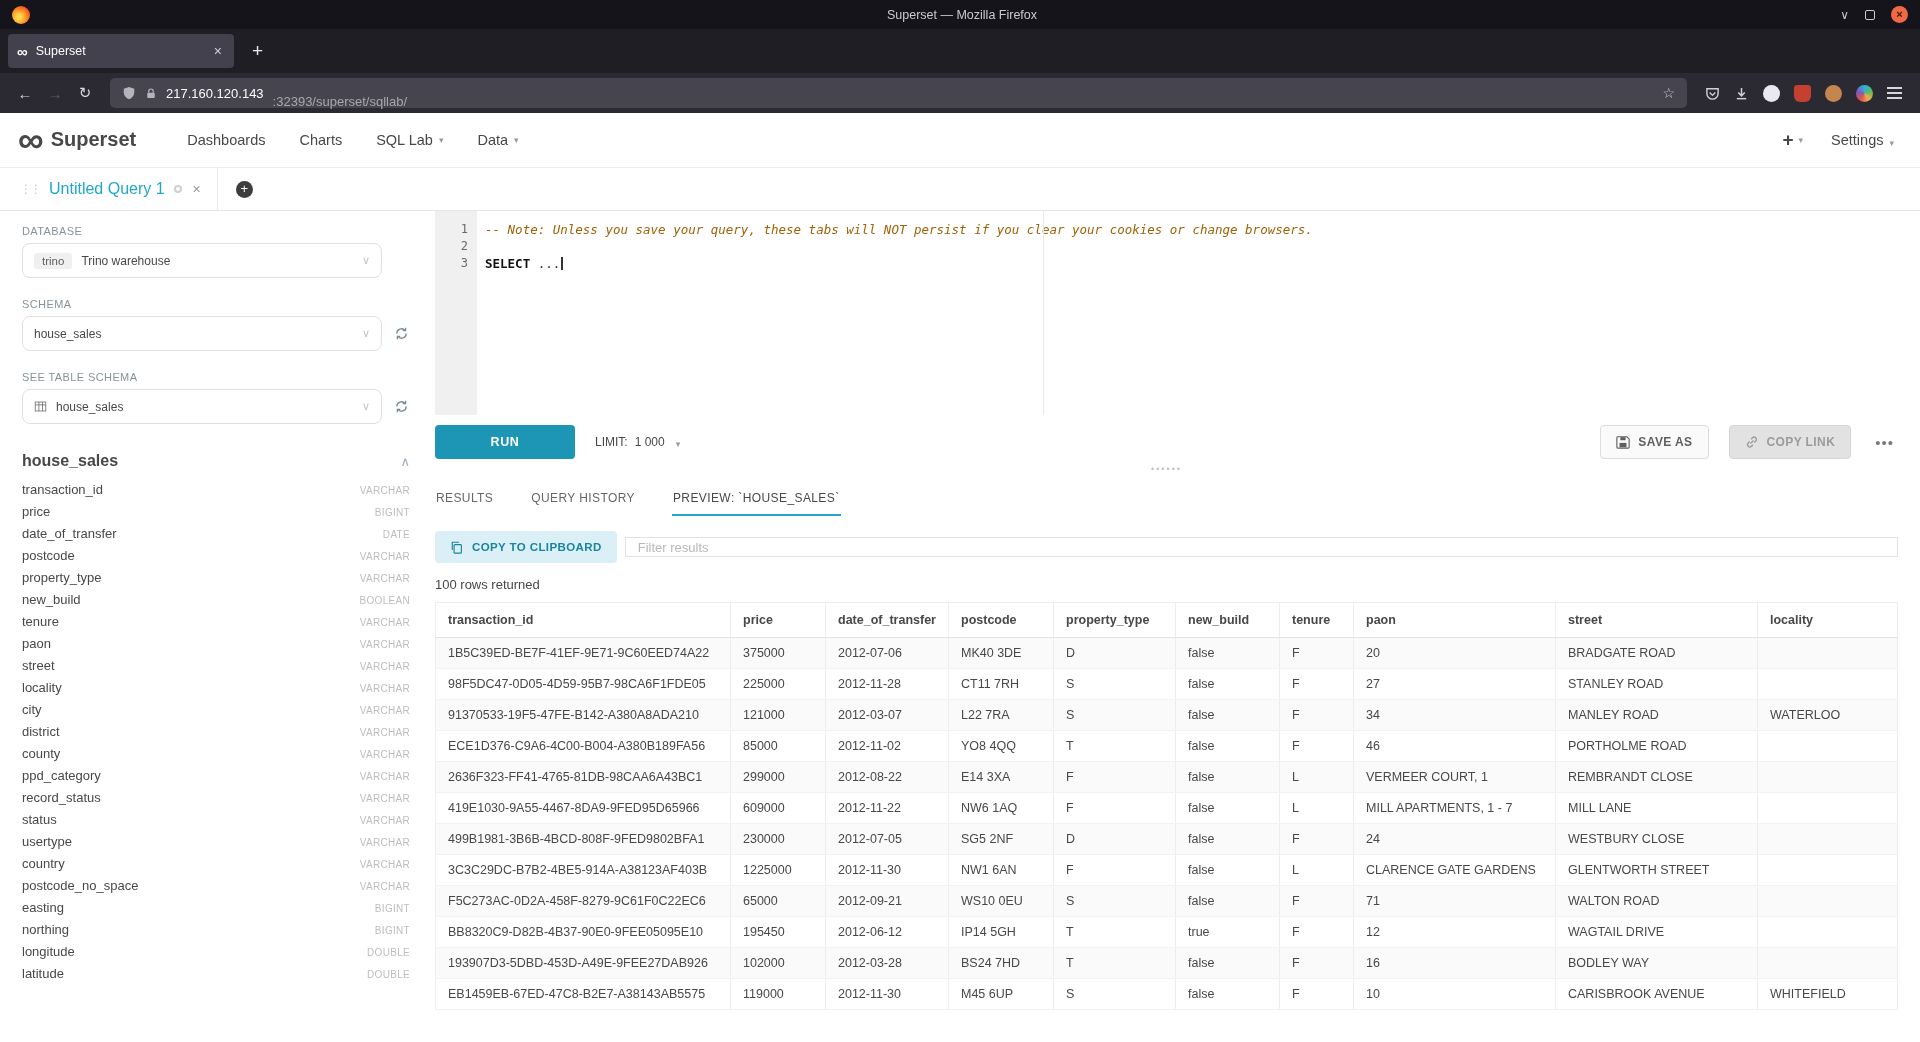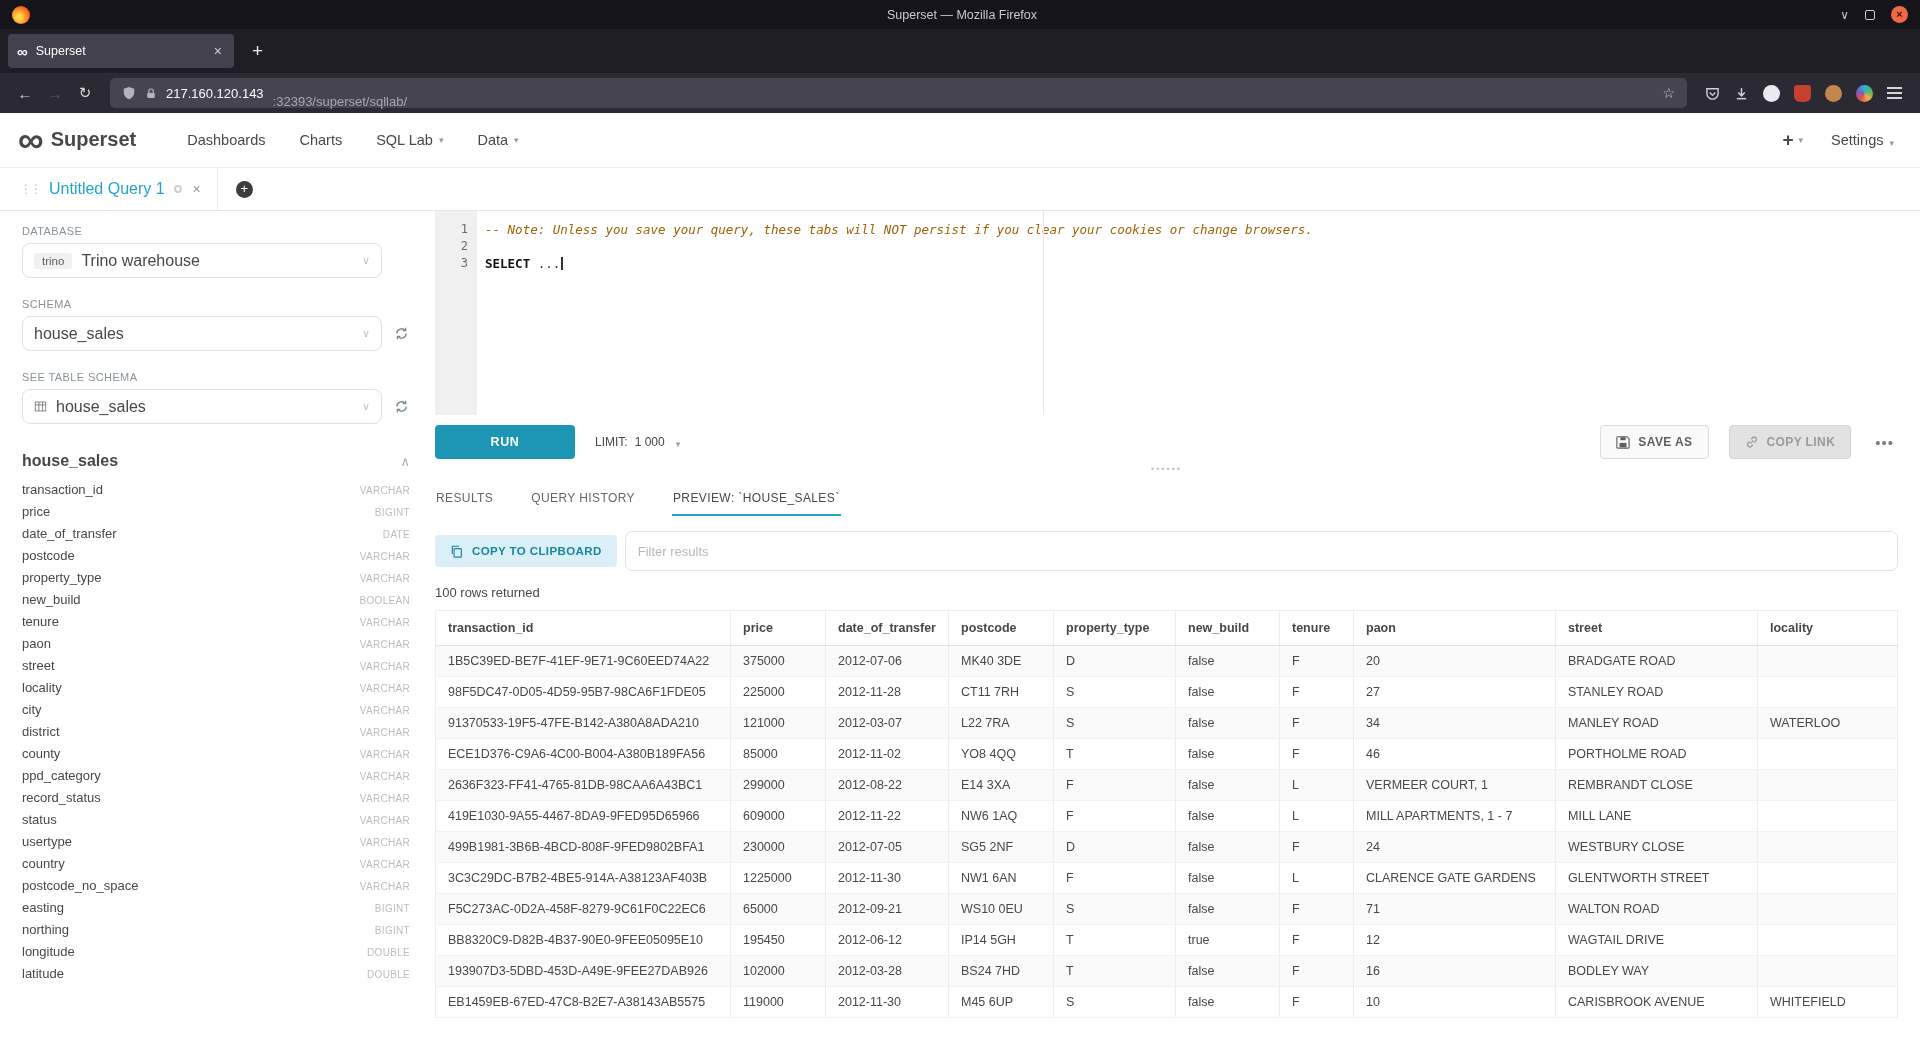--- a/index.html
+++ b/index.html
@@ -69,21 +69,21 @@
   
   .content { flex: 1; display: flex; min-height: 0; }
 
   .sidebar { flex: 0 0 435px; padding: 14px 25px 0 22px; overflow: hidden; }
   .field-label { font-size: 11px; color: #879399; letter-spacing: 0.4px; margin-bottom: 6px; }
   .form-group { margin-bottom: 20px; }
   .form-group.gap-top { margin-top: 18px; }
   .select-row { display: flex; align-items: center; }
   .sel { width: 360px; height: 35px; border: 1px solid #e0e0e0; border-radius: 8px; background: #fff; display: flex; align-items: center; padding: 0 11px; gap: 9px; }
   .db-badge { background: #f0f0f0; border-radius: 3px; padding: 2px 8px; font-size: 11.5px; color: #5f5f5f; }
-  .sel-value { flex: 1; font-size: 16px; color: #484848; }
+  .sel-value { flex: 1; font-size: 12px; color: #484848; }
   .sel-caret { color: #c4c4c4; font-size: 11px; }
   .refresh-btn { margin-left: 12px; display: flex; align-items: center; }
   .tbl-icon { display: flex; align-items: center; }
 
   .table-title-row { display: flex; align-items: center; margin-top: 28px; margin-bottom: 12px; width: 388px; }
   .table-title { flex: 1; font-size: 16px; font-weight: bold; color: #484848; }
   .collapse-caret { color: #9fb0ba; font-size: 13px; }
   .columns-list { width: 388px; }
   .col-row { display: flex; align-items: baseline; height: 22px; }
   .col-name { flex: 1; font-size: 13px; color: #484848; }
@@ -116,21 +116,21 @@
 
   .handle-row { flex: 0 0 12px; display: flex; align-items: center; justify-content: center; color: #c2c2c2; font-size: 9px; letter-spacing: 2px; }
 
   
   .res-tabs { display: flex; gap: 36px; margin-top: 8px; }
   .res-tab { font-size: 12px; color: #666; letter-spacing: 0.4px; padding: 8px 1px 9px; border-bottom: 2px solid transparent; cursor: pointer; }
   .res-tab.active { color: #484848; border-bottom-color: #20a7c9; }
 
   .actions-row { display: flex; align-items: center; gap: 8px; margin-top: 15px; }
   .copy-clip-btn { height: 32px; background: #dbeff7; border: none; border-radius: 4px; color: #1985a0; font-size: 11.5px; font-weight: bold; letter-spacing: 0.4px; display: flex; align-items: center; gap: 9px; padding: 0 15px; font-family: inherit; }
-  .filter-input { flex: 1; height: 40px; border: 1px solid #e2e2e2; border-radius: 7px; padding: 0 12px; font-size: 13px; color: #484848; font-family: inherit; outline: none; }
+  .filter-input { flex: 1; height: 20px; border: 1px solid #e2e2e2; border-radius: 0; padding: 0 12px; font-size: 13px; color: #484848; font-family: inherit; outline: none; }
   .filter-input::placeholder { color: #b8b8b8; }
 
   .rowcount { margin-top: 14px; font-size: 13px; color: #484848; }
 
   .tablewrap { margin-top: 10px; flex: 1; overflow: hidden; }
   table { width: 100%; border-collapse: collapse; table-layout: fixed; }
   th, td { text-align: left; white-space: nowrap; overflow: hidden; border-right: 1px solid #ededed; font-size: 12.5px; color: #484848; }
   th { font-weight: bold; padding: 10px 12px; border-top: 1px solid #ededed; border-bottom: 1px solid #e4e4e4; background: #fff; cursor: pointer; }
   th:first-child, td:first-child { border-left: 1px solid #ededed; }
   td { padding: 8px 12px; border-bottom: 1px solid #f2f2f2; }

